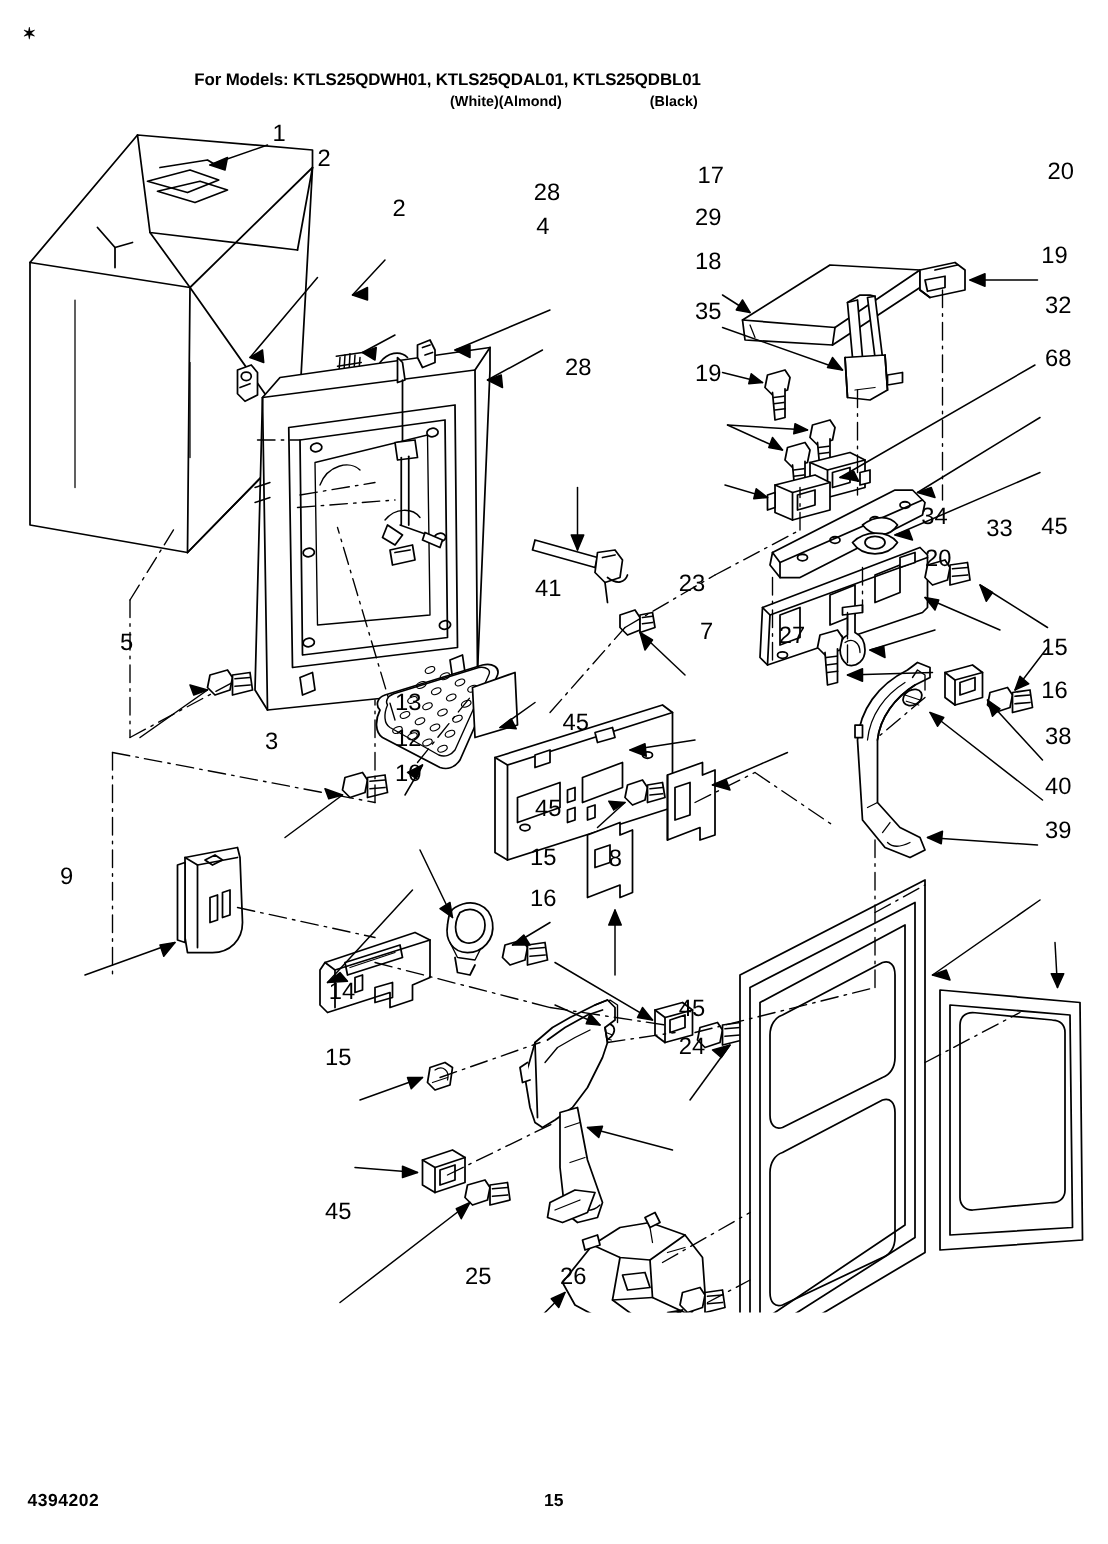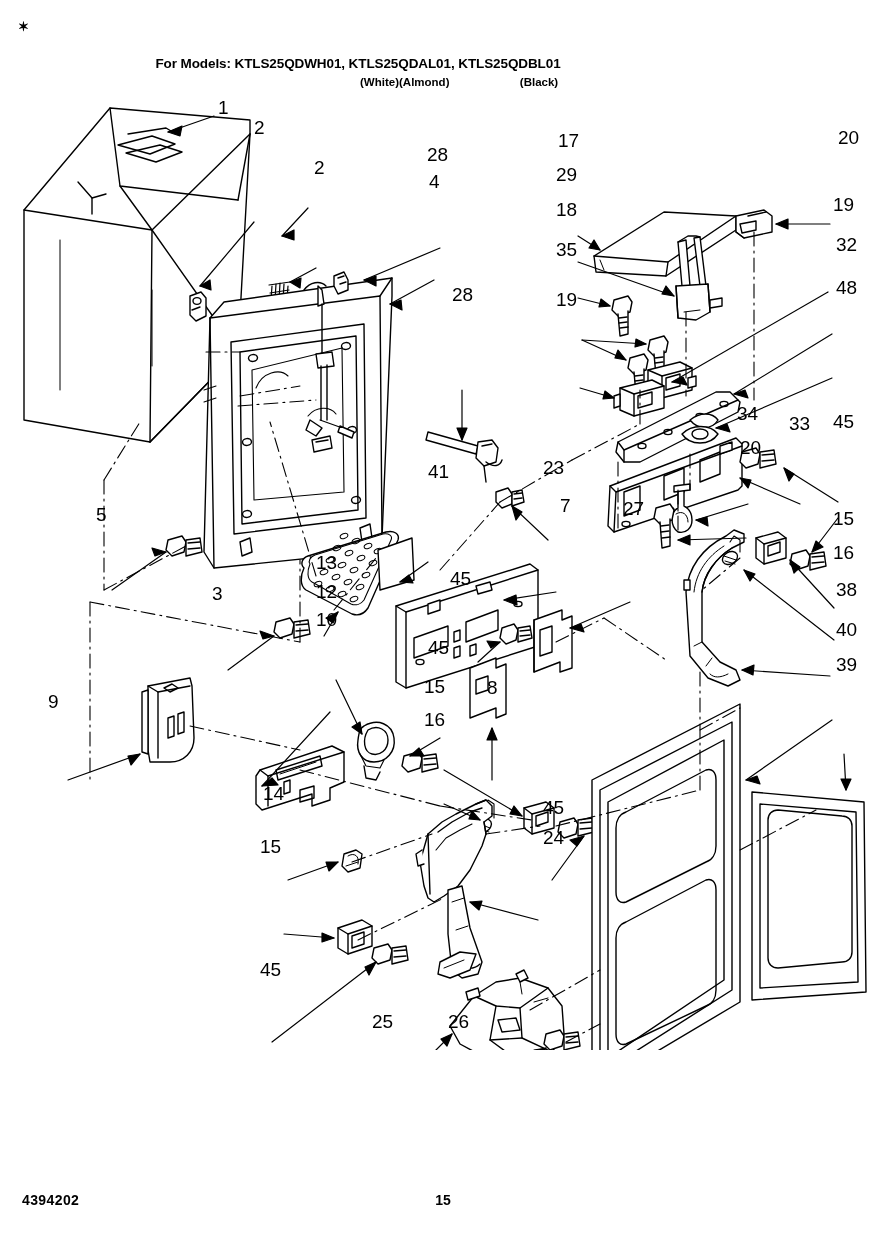--- a/index.html
+++ b/index.html
@@ -759,21 +759,21 @@
     <span class="cn" style="left:427px; top:145px">28</span>
     <span class="cn" style="left:429px; top:172px">4</span>
     <span class="cn" style="left:558px; top:131px">17</span>
     <span class="cn" style="left:556px; top:165px">29</span>
     <span class="cn" style="left:838px; top:128px">20</span>
     <span class="cn" style="left:556px; top:200px">18</span>
     <span class="cn" style="left:833px; top:195px">19</span>
     <span class="cn" style="left:556px; top:240px">35</span>
     <span class="cn" style="left:836px; top:235px">32</span>
     <span class="cn" style="left:556px; top:290px">19</span>
-    <span class="cn" style="left:836px; top:278px">48</span>
+    <span class="cn" style="left:836px; top:278px">68</span>
     <span class="cn" style="left:452px; top:285px">28</span>
     <span class="cn" style="left:833px; top:412px">45</span>
     <span class="cn" style="left:737px; top:404px">34</span>
     <span class="cn" style="left:789px; top:414px">33</span>
     <span class="cn" style="left:740px; top:438px">20</span>
     <span class="cn" style="left:96px;  top:505px">5</span>
     <span class="cn" style="left:543px; top:458px">23</span>
     <span class="cn" style="left:428px; top:462px">41</span>
     <span class="cn" style="left:560px; top:496px">7</span>
     <span class="cn" style="left:623px; top:499px">27</span>

